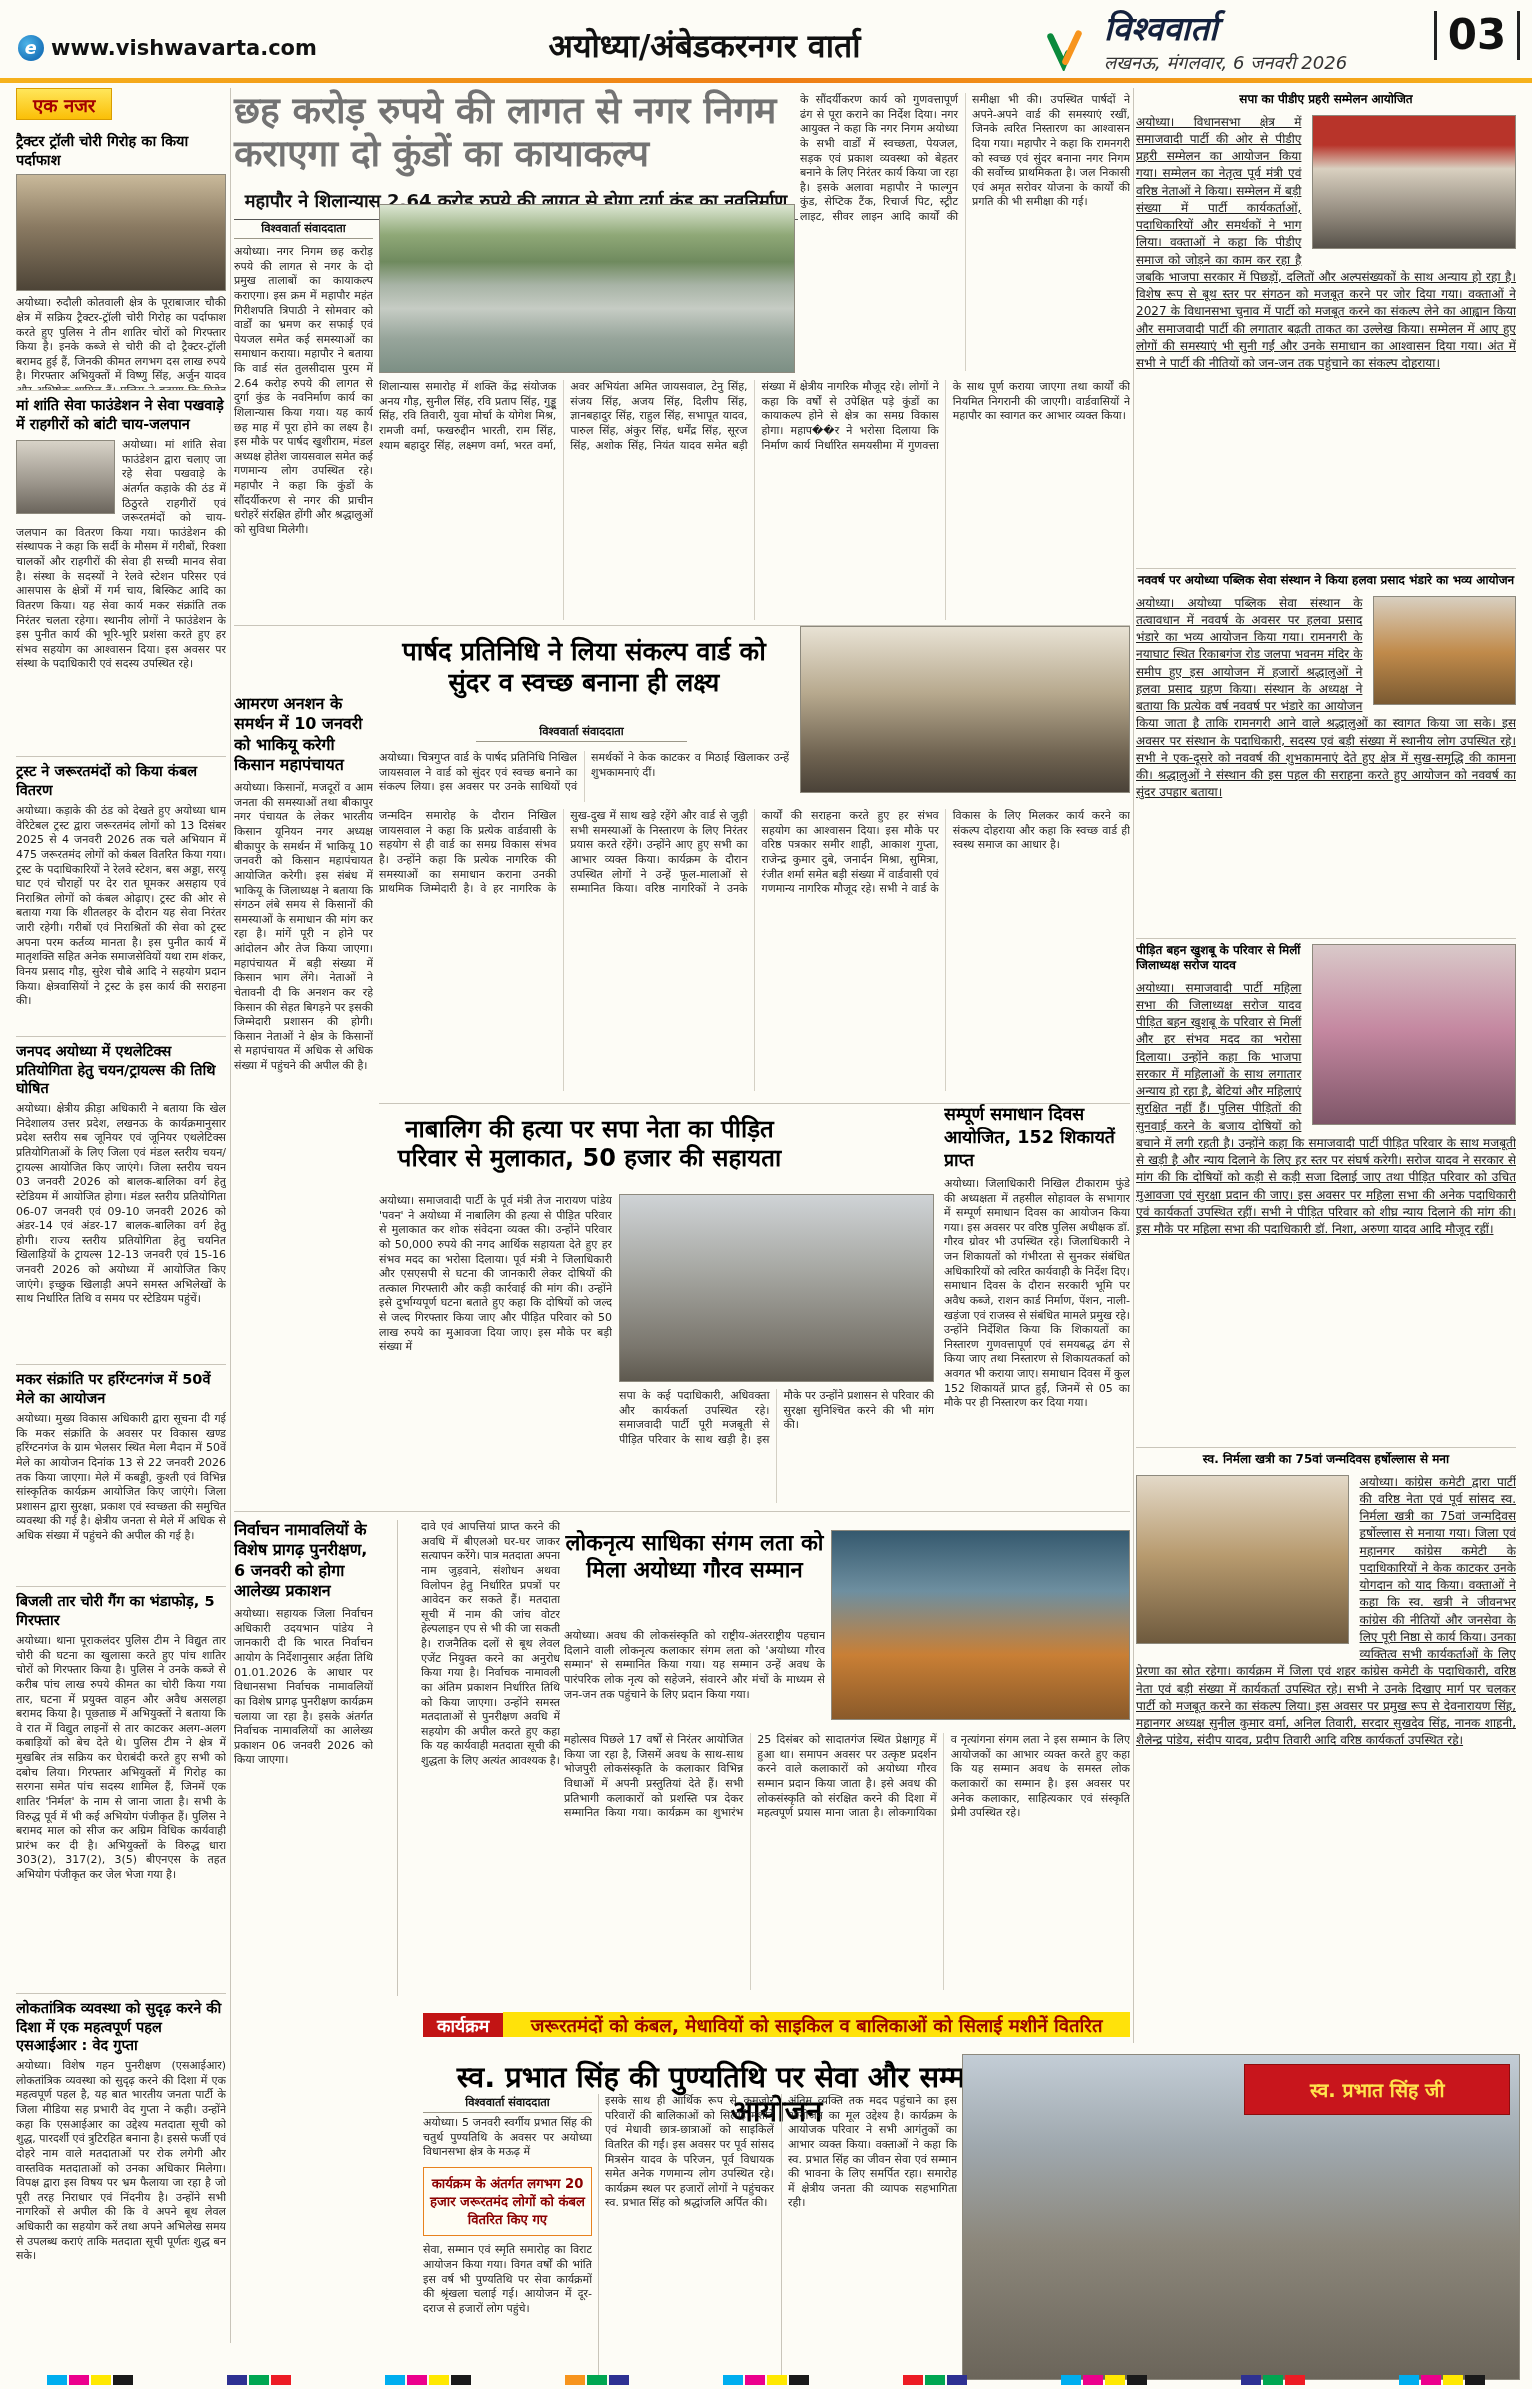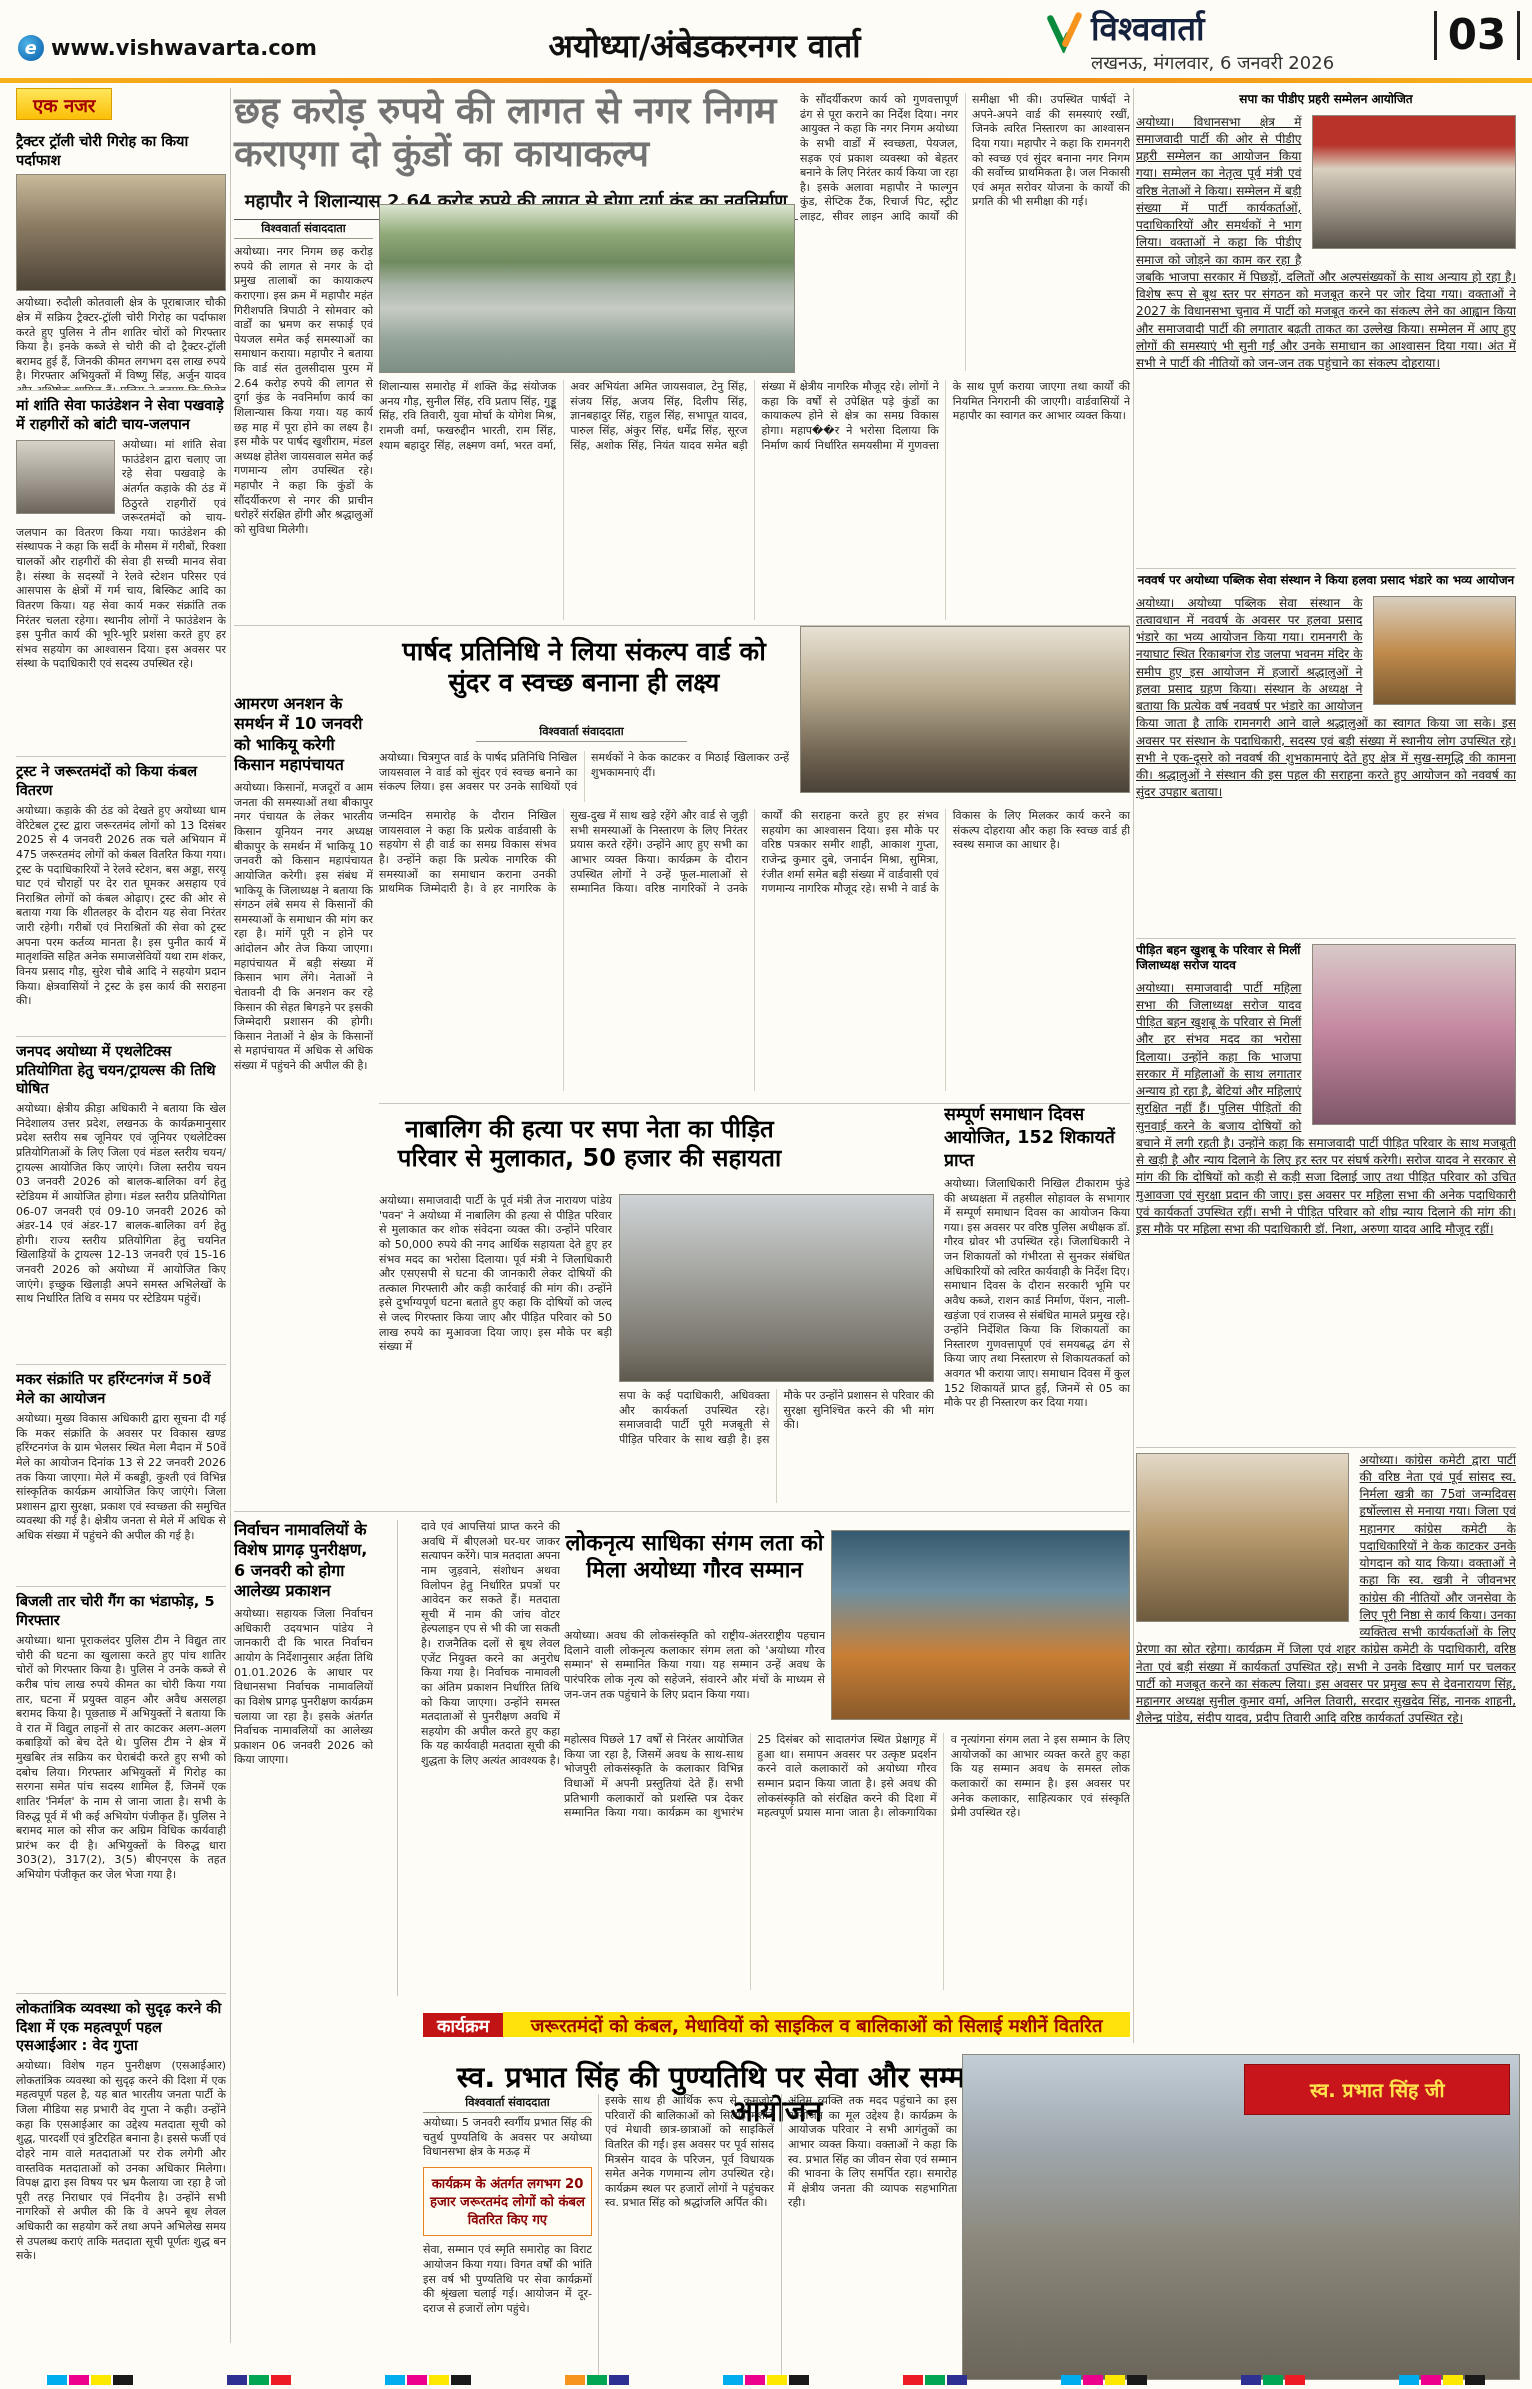--- a/index.html
+++ b/index.html
@@ -9,21 +9,21 @@
   
   .header{position:absolute;left:0;top:0;width:1532px;height:78px;}
   .hdr-left{position:absolute;left:17.6px;top:35px;display:flex;align-items:center;gap:7px;}
   .globe{display:inline-flex;width:26.4px;height:26.4px;border-radius:50%;
          background:radial-gradient(circle at 35% 35%,#4db4e8,#1b75bb 70%);color:#fff;
          align-items:center;justify-content:center;font-size:17.6px;font-style:italic;font-weight:700;}
   .site-url{font-size:21px;font-weight:700;color:#111;}
   .hdr-center{position:absolute;left:370px;top:23px;width:669px;text-align:center;
               font-size:32px;font-weight:700;color:#111;}
   .hdr-right{position:absolute;left:1044px;top:12.3px;}
-  .brand-row{display:flex;align-items:flex-start;gap:6px;}
+  .brand-row{display:flex;align-items:flex-end;gap:19px;font-style:italic;}
   .brand-name{font-size:33px;font-weight:700;color:#14213d;line-height:1.05;}
   .edition-line{font-size:18px;color:#333;margin-top:2.6px;}
   .page-number{position:absolute;right:12.3px;top:10.6px;font-size:42px;font-weight:700;color:#111;
                padding:1.8px 10.6px;border-left:3.5px solid #222;border-right:3.5px solid #222;line-height:1.1;}
   .header-rule{position:absolute;left:0;top:78px;width:1532px;height:5.3px;
                background:linear-gradient(90deg,#f6b21c,#ee7d16 50%,#f6b21c);}
 
   
   .vrule{position:absolute;width:0.9px;background:#c9c5ba;}
   .hrule{position:absolute;height:0.9px;background:#c9c5ba;}
@@ -273,20 +273,21 @@
       </div>
     </article>
 
     <article class="r-article" style="height:509px;">
       <div class="photo ph-pink float-r" style="width:204px;height:181px;"></div>
       <h2 class="r-headline r-headline-left">पीड़ित बहन खुशबू के परिवार से मिलीं जिलाध्यक्ष सरोज यादव</h2>
       <p class="r-body">अयोध्या। समाजवादी पार्टी महिला सभा की जिलाध्यक्ष सरोज यादव पीड़ित बहन खुशबू के परिवार से मिलीं और हर संभव मदद का भरोसा दिलाया। उन्होंने कहा कि भाजपा सरकार में महिलाओं के साथ लगातार अन्याय हो रहा है, बेटियां और महिलाएं सुरक्षित नहीं हैं। पुलिस पीड़ितों की सुनवाई करने के बजाय दोषियों को बचाने में लगी रहती है। उन्होंने कहा कि समाजवादी पार्टी पीड़ित परिवार के साथ मजबूती से खड़ी है और न्याय दिलाने के लिए हर स्तर पर संघर्ष करेगी। सरोज यादव ने सरकार से मांग की कि दोषियों को कड़ी से कड़ी सजा दिलाई जाए तथा पीड़ित परिवार को उचित मुआवजा एवं सुरक्षा प्रदान की जाए। इस अवसर पर महिला सभा की अनेक पदाधिकारी एवं कार्यकर्ता उपस्थित रहीं। सभी ने पीड़ित परिवार को शीघ्र न्याय दिलाने की मांग की। इस मौके पर महिला सभा की पदाधिकारी डॉ. निशा, अरुणा यादव आदि मौजूद रहीं।</p>
     </article>
 
     <article class="r-article" style="height:588px;">
+      <h2 class="r-headline">स्व. निर्मला खत्री का 75वां जन्मदिवस हर्षोल्लास से मना</h2>
       <div>
         <div class="photo ph-cake float-l" style="width:213px;height:169px;"></div>
         <p class="r-body">अयोध्या। कांग्रेस कमेटी द्वारा पार्टी की वरिष्ठ नेता एवं पूर्व सांसद स्व. निर्मला खत्री का 75वां जन्मदिवस हर्षोल्लास से मनाया गया। जिला एवं महानगर कांग्रेस कमेटी के पदाधिकारियों ने केक काटकर उनके योगदान को याद किया। वक्ताओं ने कहा कि स्व. खत्री ने जीवनभर कांग्रेस की नीतियों और जनसेवा के लिए पूरी निष्ठा से कार्य किया। उनका व्यक्तित्व सभी कार्यकर्ताओं के लिए प्रेरणा का स्रोत रहेगा। कार्यक्रम में जिला एवं शहर कांग्रेस कमेटी के पदाधिकारी, वरिष्ठ नेता एवं बड़ी संख्या में कार्यकर्ता उपस्थित रहे। सभी ने उनके दिखाए मार्ग पर चलकर पार्टी को मजबूत करने का संकल्प लिया। इस अवसर पर प्रमुख रूप से देवनारायण सिंह, महानगर अध्यक्ष सुनील कुमार वर्मा, अनिल तिवारी, सरदार सुखदेव सिंह, नानक शाहनी, शैलेन्द्र पांडेय, संदीप यादव, प्रदीप तिवारी आदि वरिष्ठ कार्यकर्ता उपस्थित रहे।</p>
       </div>
     </article>
   </aside>
 
   <div class="colorbar">
       <div class="cb-group">
         <span style="background: rgb(0, 174, 239);"></span>

